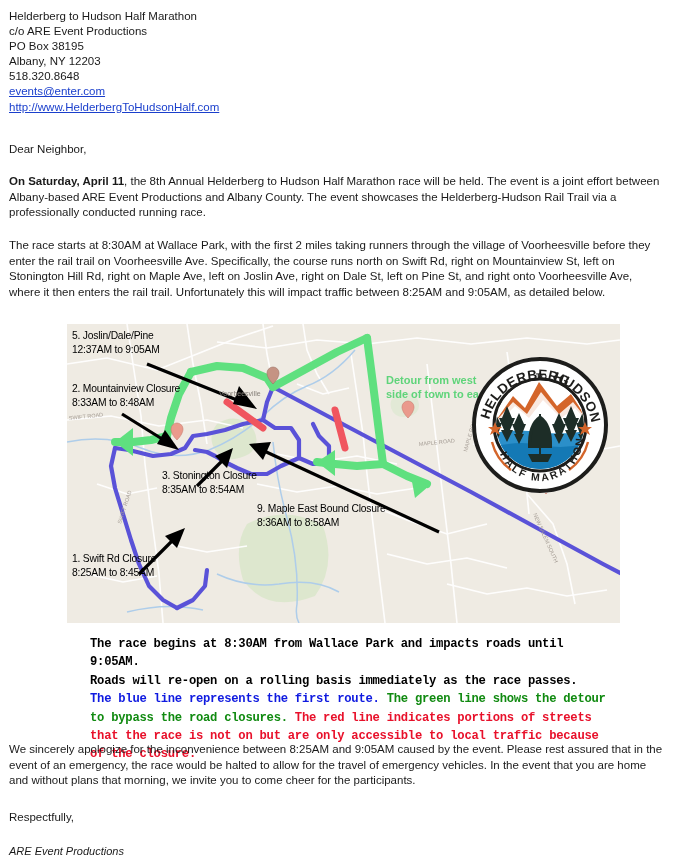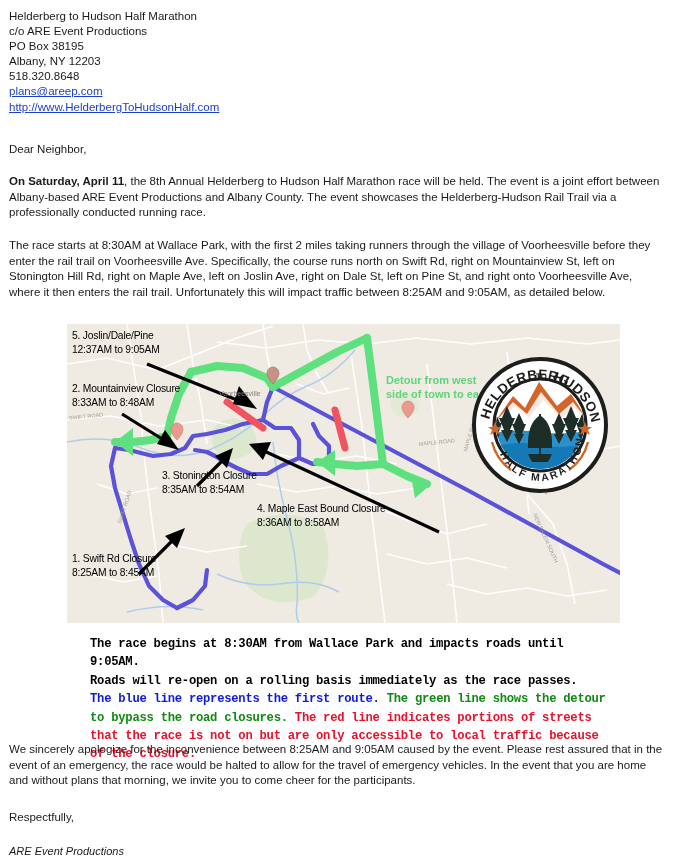--- a/index.html
+++ b/index.html
@@ -139,21 +139,21 @@
 <body>
 
 <div class="page">
 
   <div class="letterhead">
     <div>Helderberg to Hudson Half Marathon</div>
     <div>c/o ARE Event Productions</div>
     <div>PO Box 38195</div>
     <div>Albany, NY 12203</div>
     <div>518.320.8648</div>
-    <div class="lh-link">plans@areep.com</div>
+    <div class="lh-link">events@enter.com</div>
     <div class="lh-link">http://www.HelderbergToHudsonHalf.com</div>
   </div>
 
   <div class="salutation">Dear Neighbor,</div>
 
   <div class="para" id="para-1"><b>On Saturday, April 11</b><span>, the 8th Annual Helderberg to Hudson Half Marathon race will be held. The event is a joint effort between Albany-based ARE Event Productions and Albany County. The event showcases the Helderberg-Hudson Rail Trail via a professionally conducted running race.</span></div>
 
   <div class="para" id="para-2">The race starts at 8:30AM at Wallace Park, with the first 2 miles taking runners through the village of Voorheesville before they enter the rail trail on Voorheesville Ave. Specifically, the course runs north on Swift Rd, right on Mountainview St, left on Stonington Hill Rd, right on Maple Ave, left on Joslin Ave, right on Dale St, left on Pine St, and right onto Voorheesville Ave, where it then enters the rail trail. Unfortunately this will impact traffic between 8:25AM and 9:05AM, as detailed below.</div>
 
   <div class="map-figure">
@@ -294,21 +294,21 @@
     </div>
     <div class="map-label" id="label-3">
       <div>3. Stonington Closure</div>
       <div>8:35AM to 8:54AM</div>
     </div>
     <div class="map-label" id="label-1">
       <div>1. Swift Rd Closure</div>
       <div>8:25AM to 8:45AM</div>
     </div>
     <div class="map-label" id="label-4">
-      <div>4. Maple East Bound Closure</div>
+      <div>9. Maple East Bound Closure</div>
       <div>8:36AM to 8:58AM</div>
     </div>
 
     <div class="detour-note">
       <div>Detour from west</div>
       <div>side of town to east.</div>
     </div>
 
     <svg class="logo-badge" viewBox="0 0 138 138" xmlns="http://www.w3.org/2000/svg">
       <defs>

